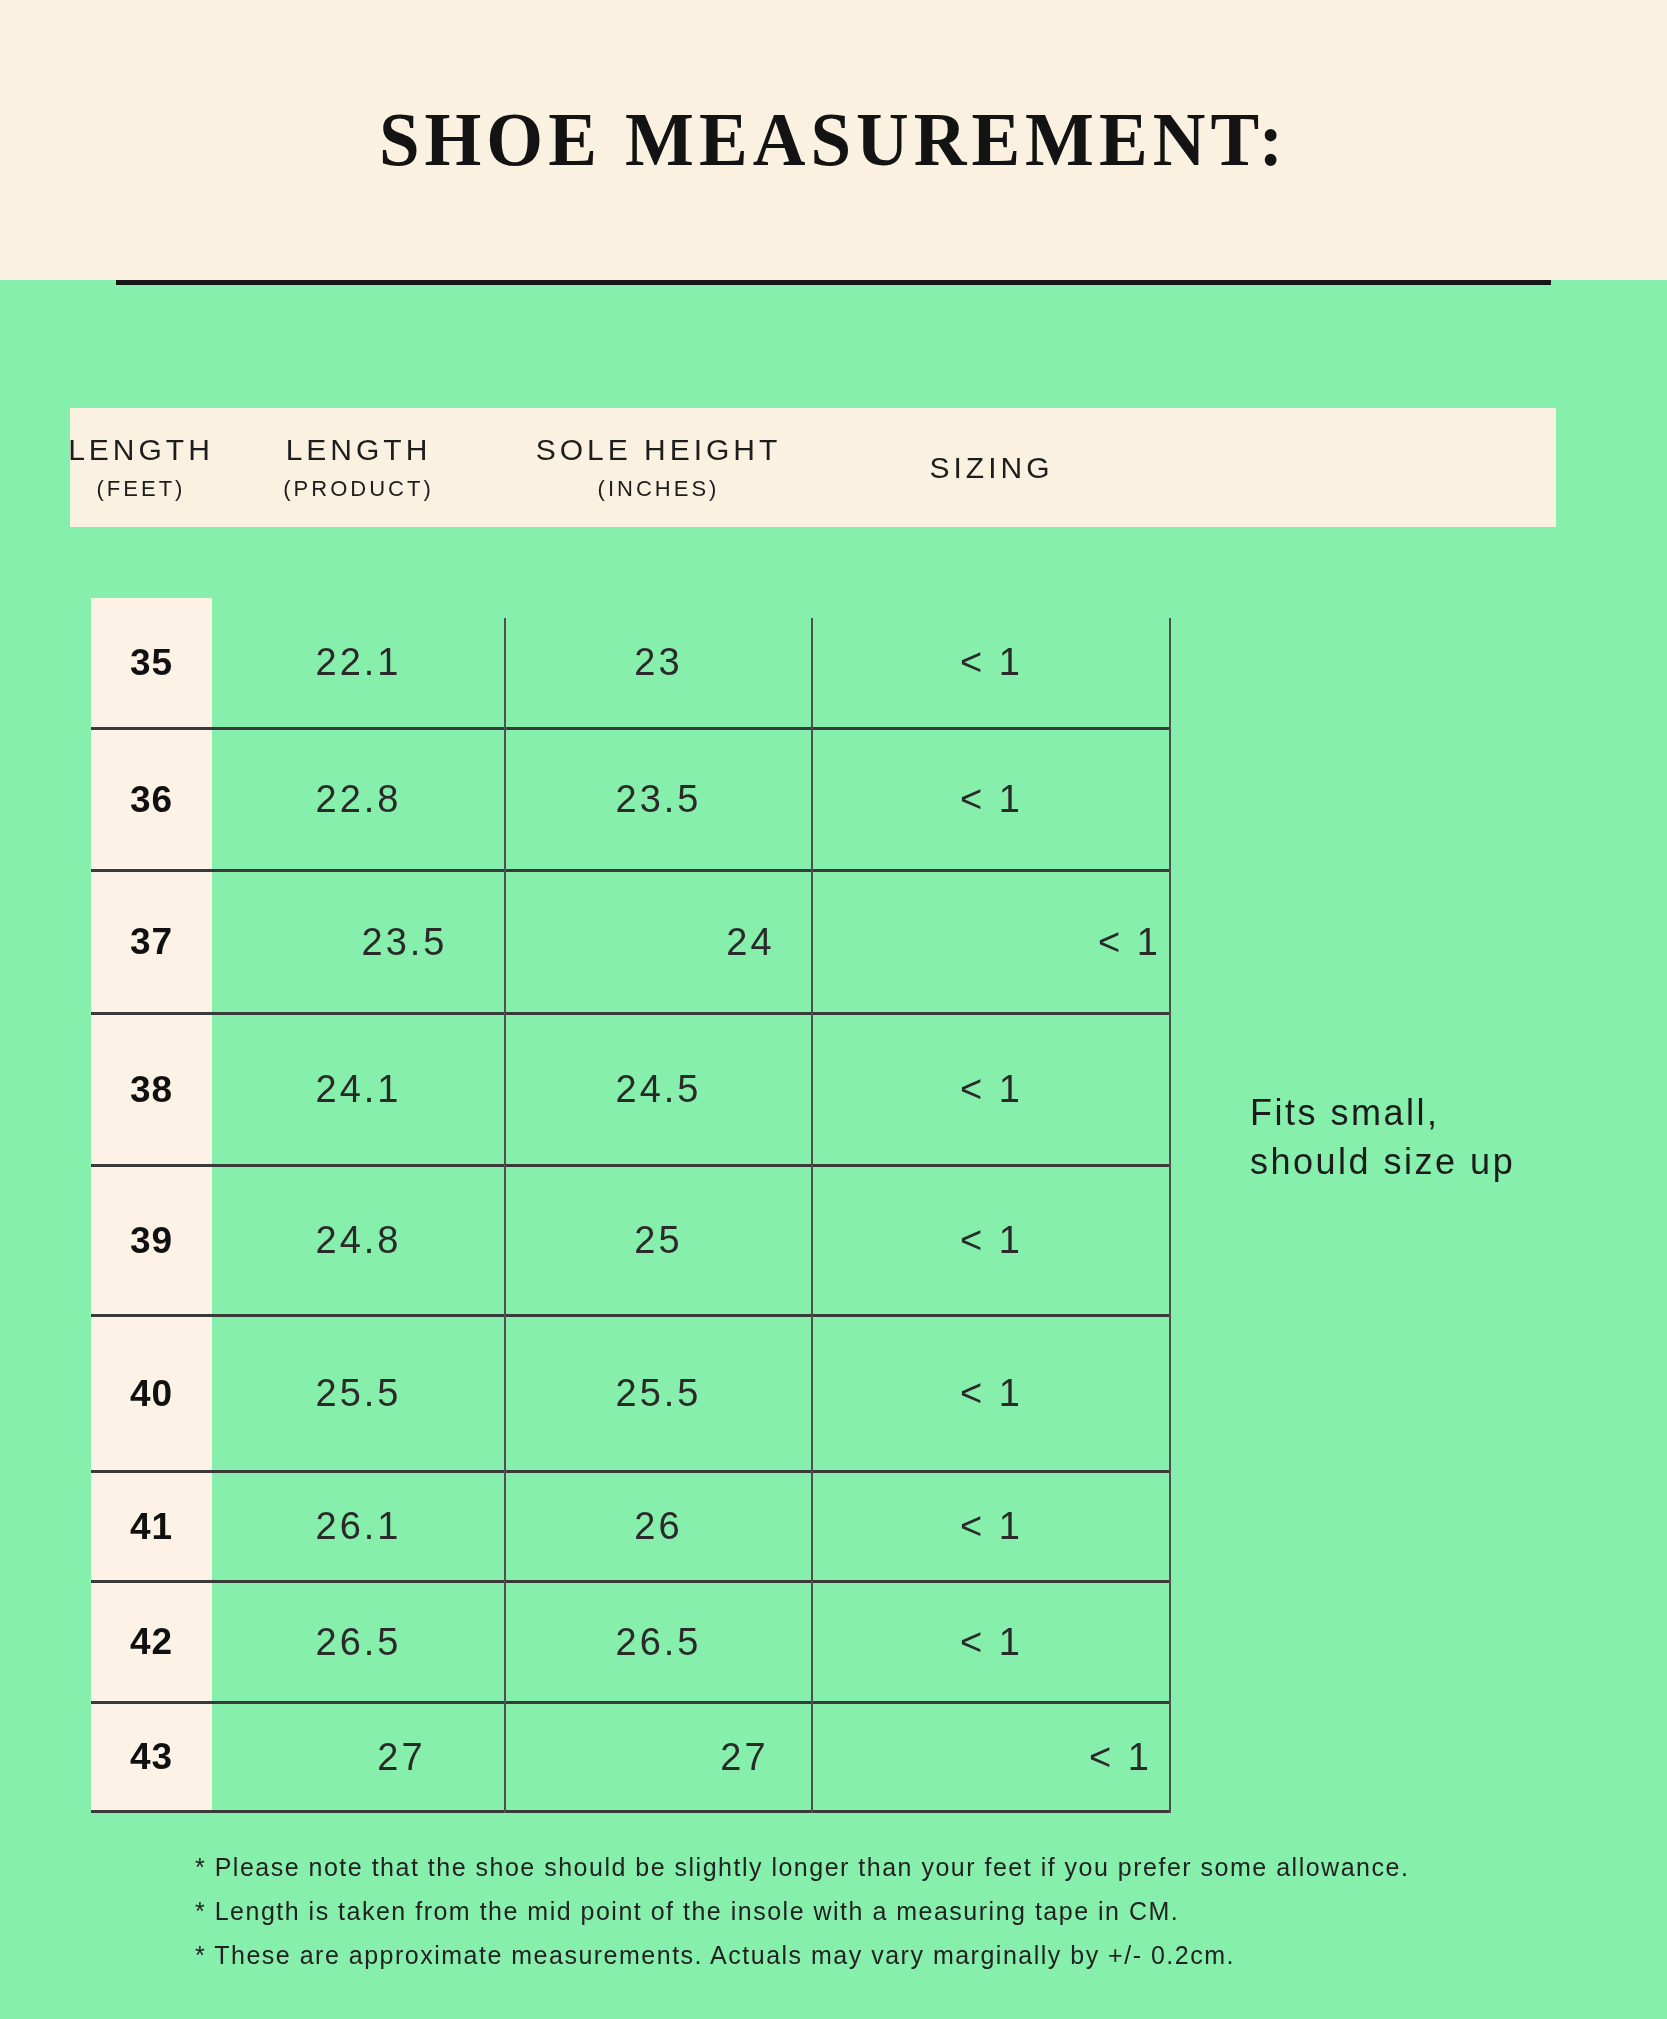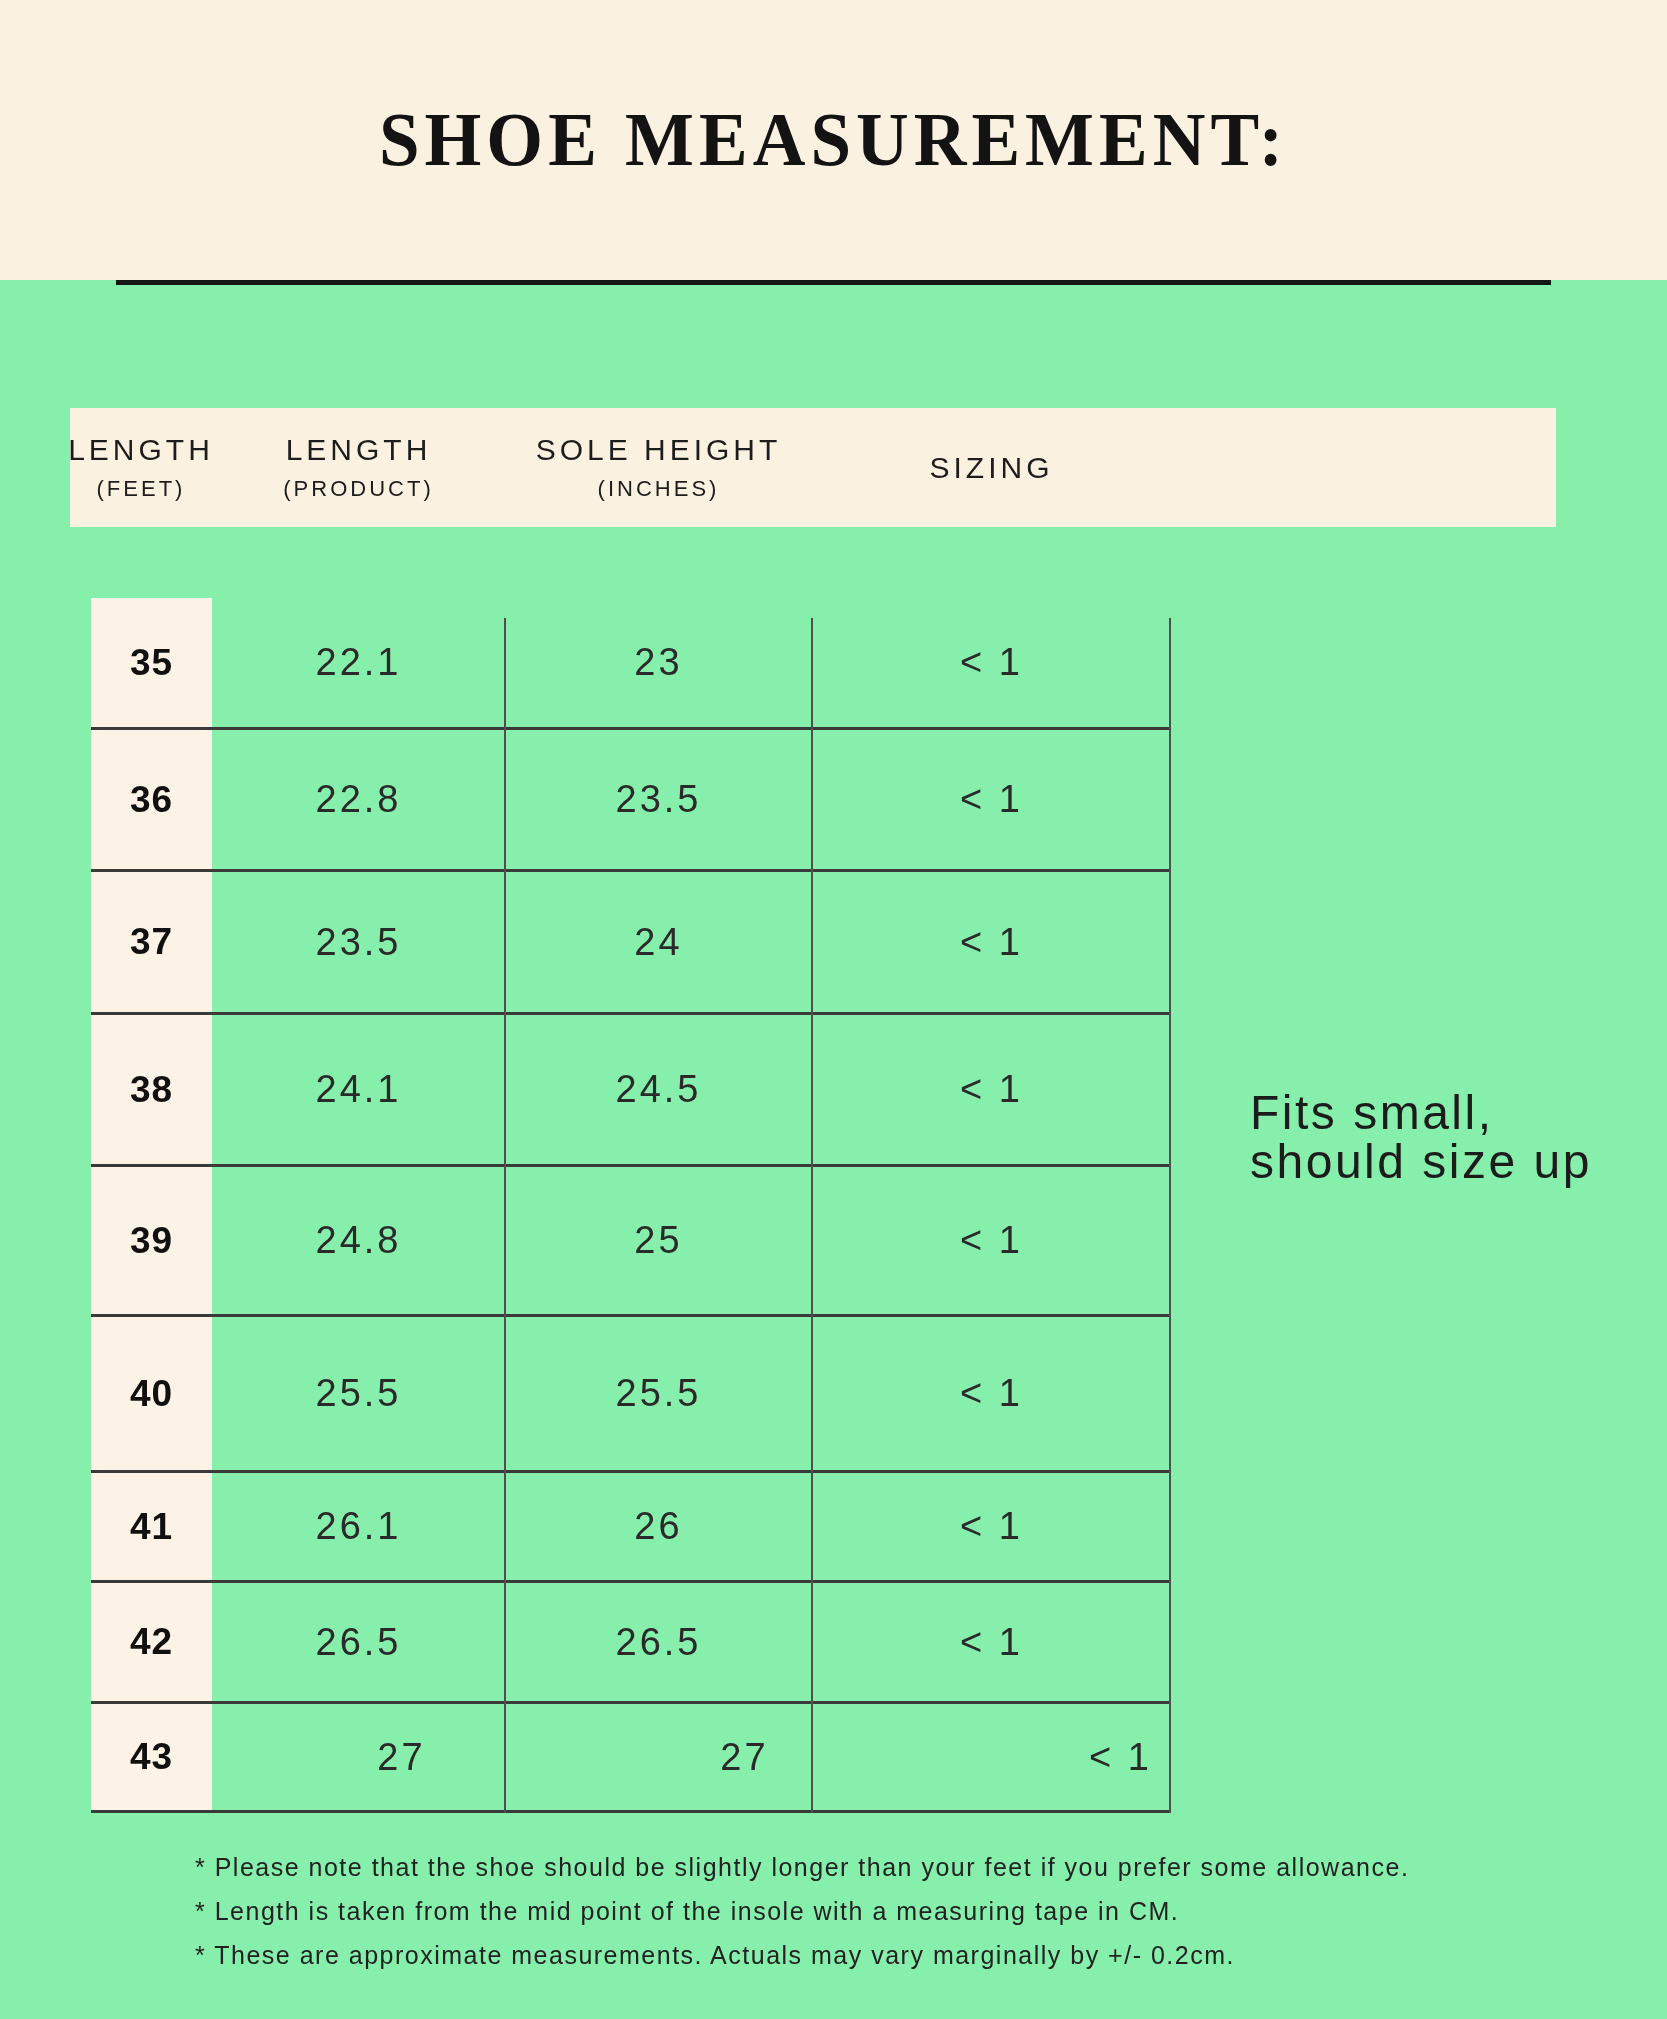--- a/index.html
+++ b/index.html
@@ -77,21 +77,21 @@
     left: 91px; top: 598px;
     width: 1080px;
   }
   .t-row {
     display: grid;
     grid-template-columns: 121px 293px 307px 359px;
     border-bottom: 3px solid #3a3a3a;
   }
   .t-row.r0 { height: 132px; }
   .t-row.r1 { height: 142px; }
-  .t-row.r2 { height: 143px; }
+  .t-row.r2 { height: 143px; gap: 46px; }
   .t-row.r3 { height: 152px; }
   .t-row.r4 { height: 150px; }
   .t-row.r5 { height: 156px; }
   .t-row.r6 { height: 110px; }
   .t-row.r7 { height: 121px; }
   .t-row.r8 { height: 109px; gap: 43px; }
   .t-cell {
     display: flex;
     align-items: center;
     justify-content: center;
@@ -114,21 +114,21 @@
     background: #4f4f4f;
   }
   .v-line.v1 { left: 413px; }
   .v-line.v2 { left: 720px; }
   .v-line.v3 { left: 1078px; }
 
   
   .sizing-note {
     position: absolute;
     left: 1250px; top: 1088px;
-    font-size: 48px;
+    font-size: 36px;
     letter-spacing: 2.5px;
     line-height: 49px;
     color: #1c1c1c;
     white-space: nowrap;
   }
 
   
   .footnotes {
     position: absolute;
     left: 195px; top: 1845px;

